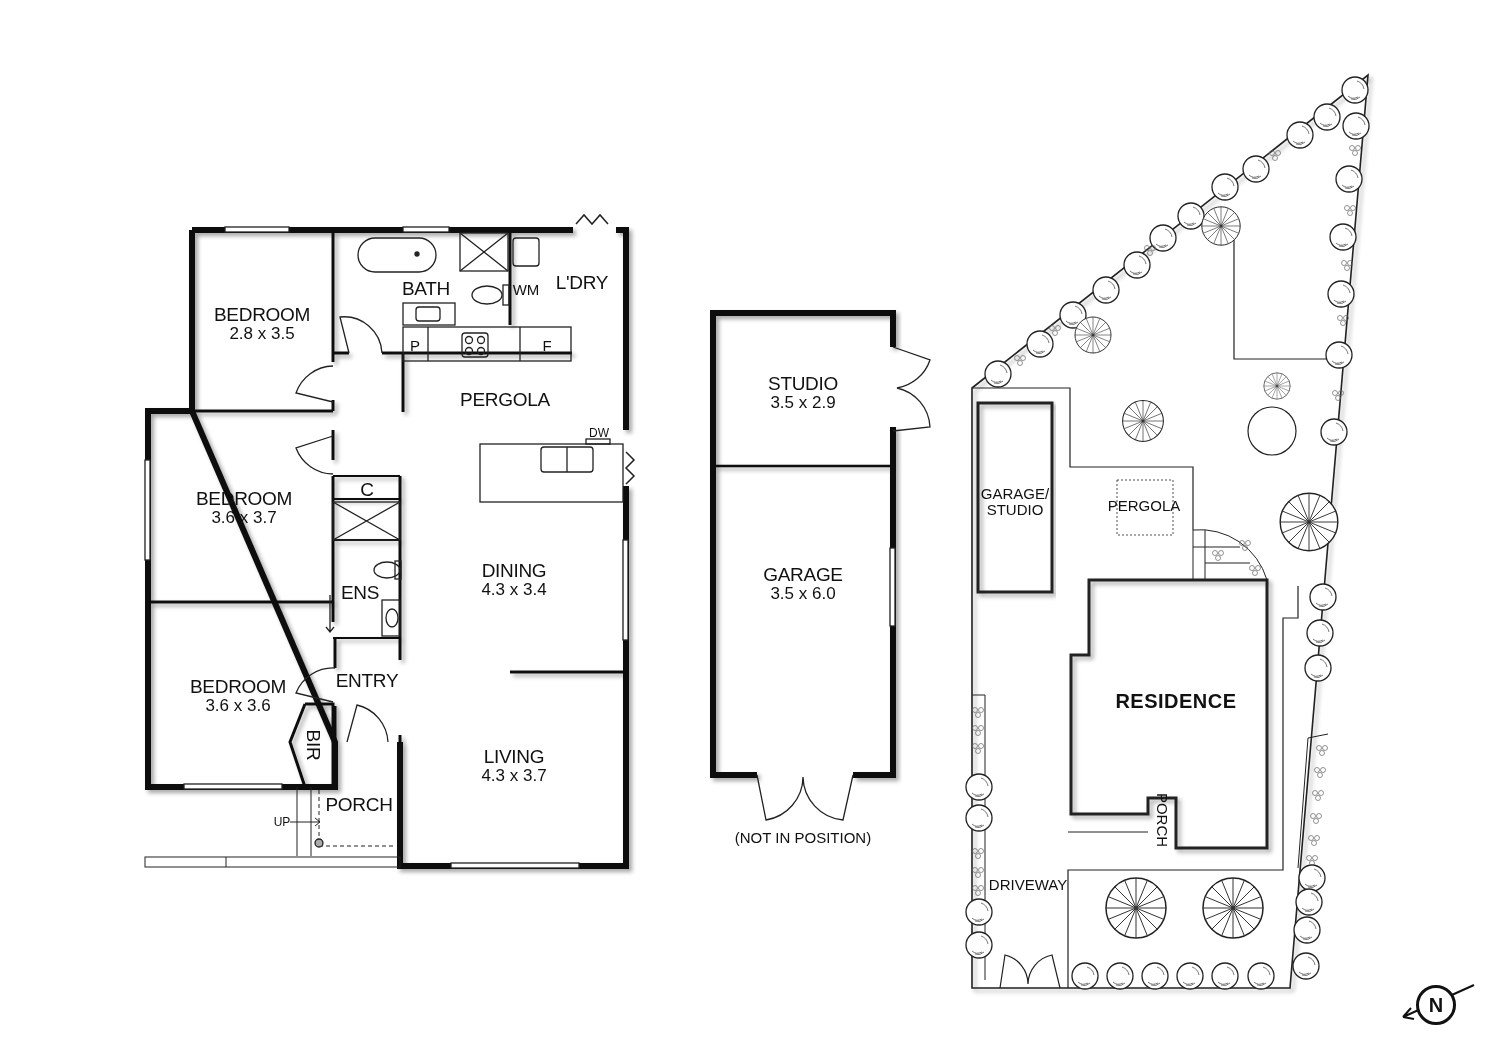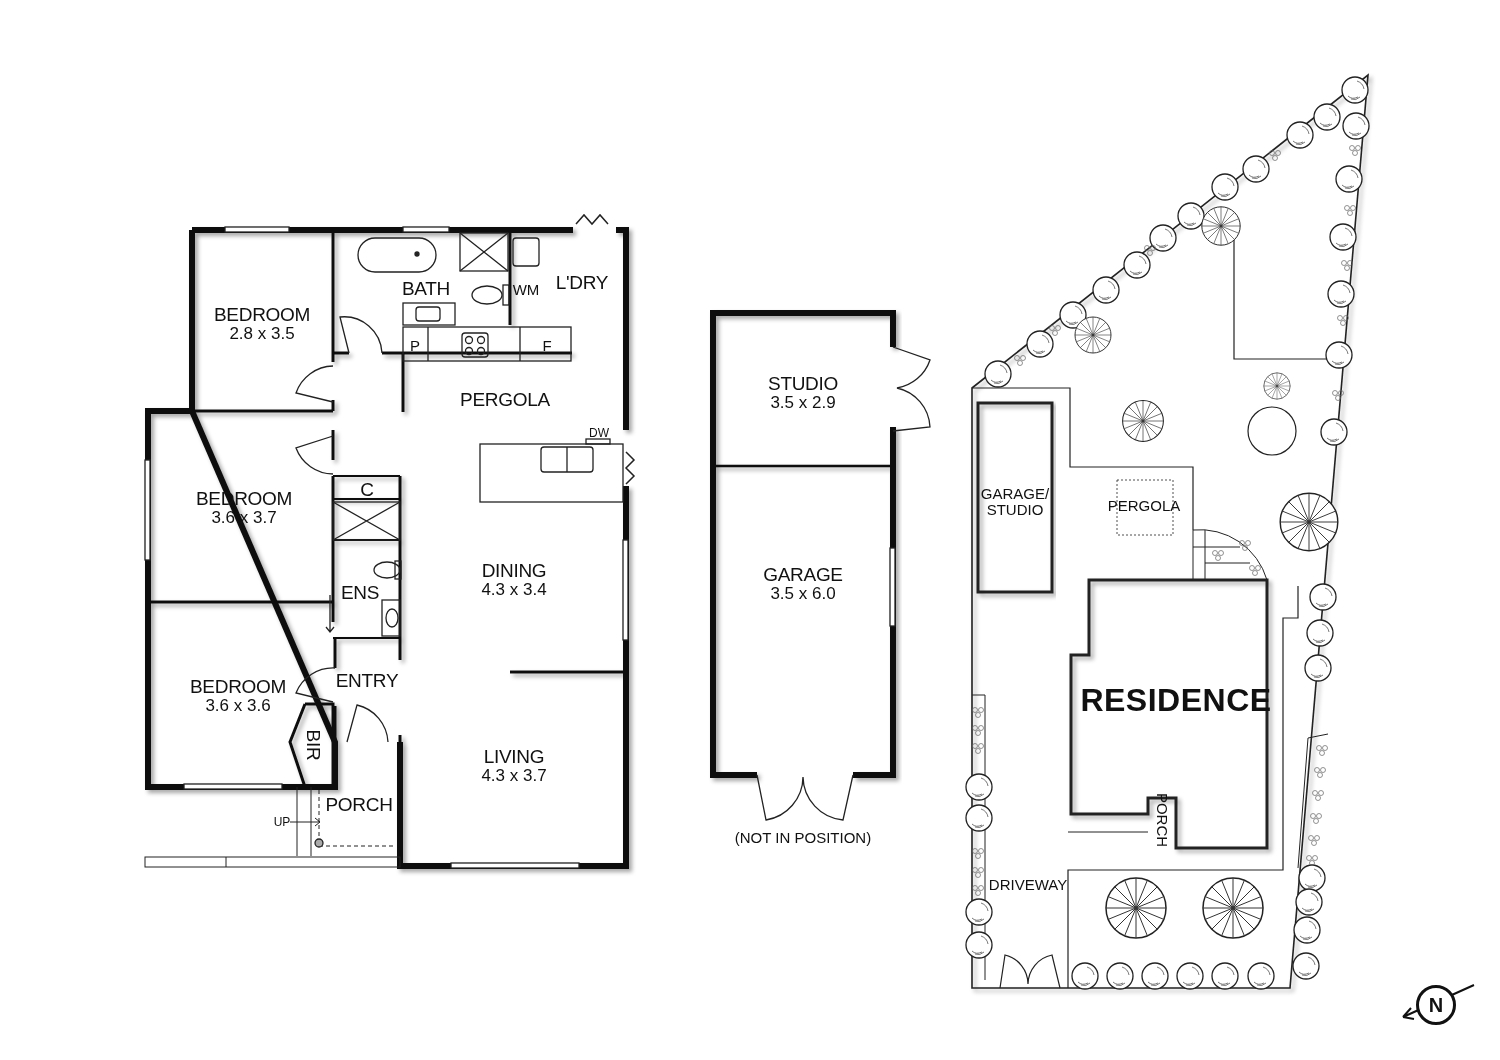--- a/index.html
+++ b/index.html
@@ -5,21 +5,21 @@
   html, body { margin: 0; padding: 0; background: #ffffff; }
   body { width: 1500px; height: 1060px; position: relative; overflow: hidden;
          font-family: "Liberation Sans", "DejaVu Sans", sans-serif; color: #111; }
   #canvas { position: absolute; left: 0; top: 0; width: 1500px; height: 1060px; }
   .lbl { position: absolute; text-align: center; white-space: nowrap; line-height: 1.05;
          transform: translate(-50%, -50%); font-stretch: condensed; }
   .room-name { font-size: 19px; letter-spacing: -0.3px; }
   .room-dim { font-size: 17px; }
   .small { font-size: 15px; }
   .tiny { font-size: 12px; }
-  .bold-title { font-size: 32px; font-weight: bold; letter-spacing: 0.5px; }
+  .bold-title { font-size: 20px; font-weight: bold; letter-spacing: 0.5px; }
   .vert { transform: translate(-50%, -50%) rotate(90deg); }
   .north { position: absolute; left: 1416px; top: 985px; width: 34px; height: 34px; border: 3px solid #111;
            border-radius: 50%; display: flex; align-items: center; justify-content: center;
            font-weight: bold; font-size: 20px; background: #fff; }
 </style>
 </head>
 <body>
 
 <svg id="canvas" viewBox="0 0 1500 1060" xmlns="http://www.w3.org/2000/svg">
   <defs>

